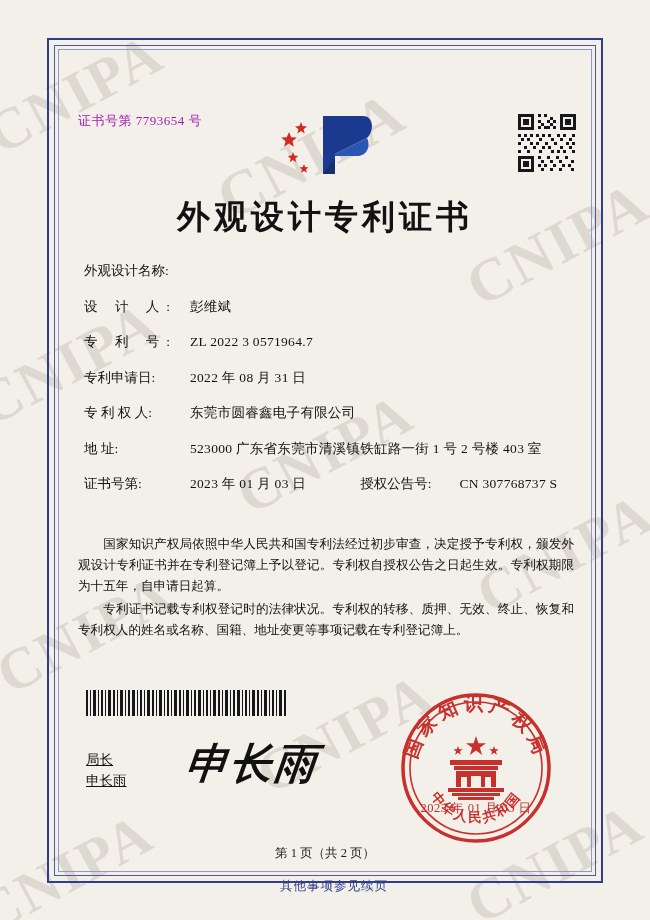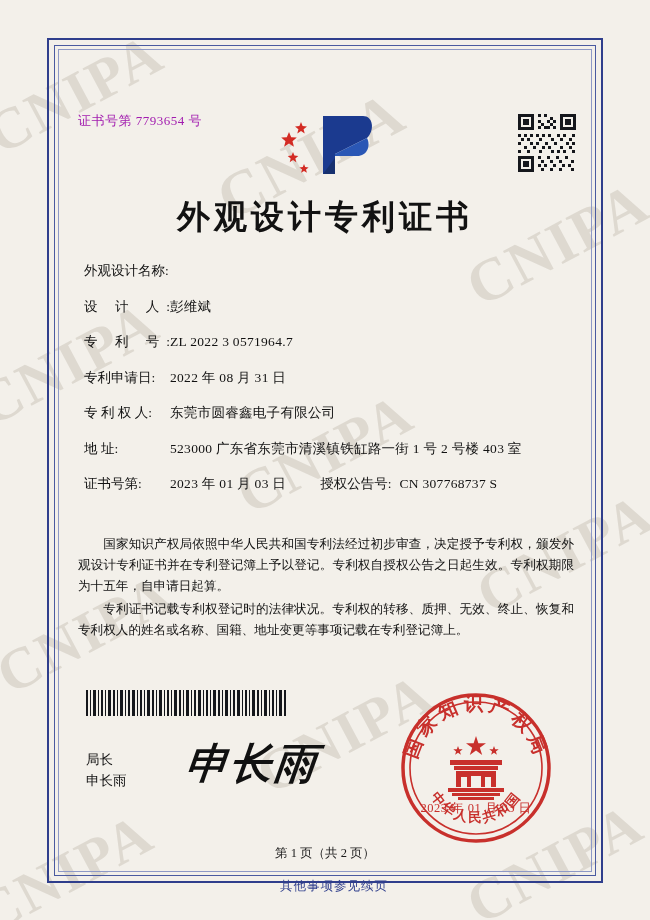--- a/index.html
+++ b/index.html
@@ -104,20 +104,21 @@
     position: absolute;
     left: 84px; top: 262px;
     width: 490px;
   }
   .row {
     display: flex;
     align-items: baseline;
     margin-bottom: 17.5px;
     font-size: 13.5px;
     color: #121212;
+    gap: 20px;
   }
   .lbl {
     width: 86px;
     flex: 0 0 86px;
     letter-spacing: 0px;
     white-space: nowrap;
   }
   .lbl.sp { letter-spacing: 7px; }
   .val {
     flex: 1;
@@ -145,20 +146,21 @@
     width: 200px; height: 26px;
   }
 
   
   .sig-label {
     position: absolute;
     left: 86px; top: 749px;
     font-size: 13.5px;
     line-height: 21px;
     color: #121212;
+    text-decoration: underline;
   }
   .sig-script {
     position: absolute;
     left: 186px; top: 736px;
     font-size: 42px;
     color: #111;
     font-family: "Liberation Serif", serif;
     font-style: italic;
     font-weight: bold;
     letter-spacing: 2px;

